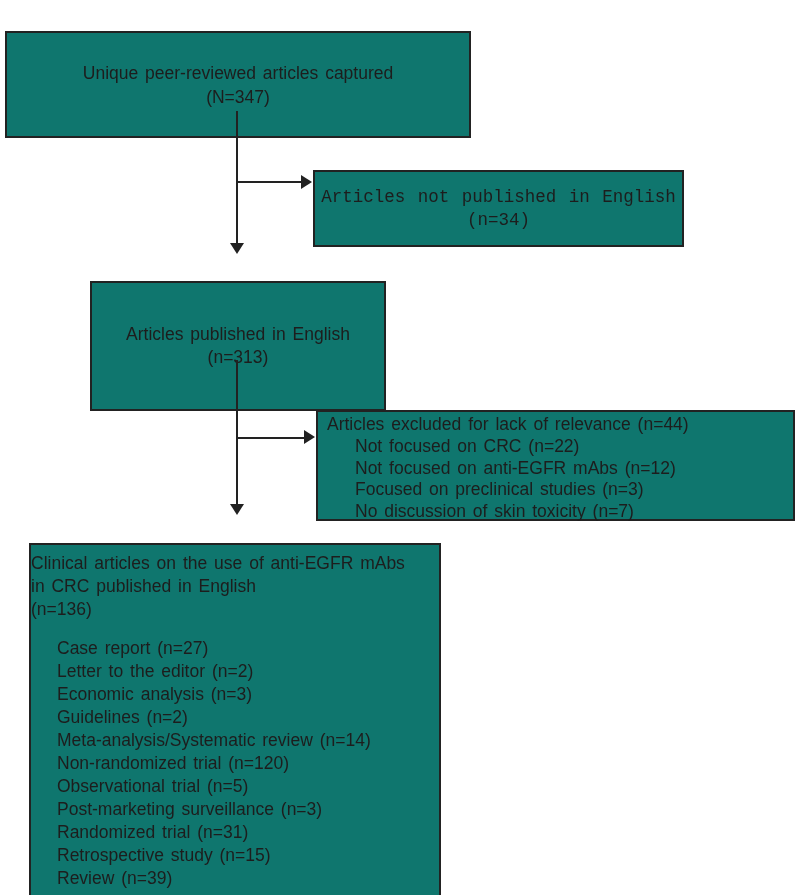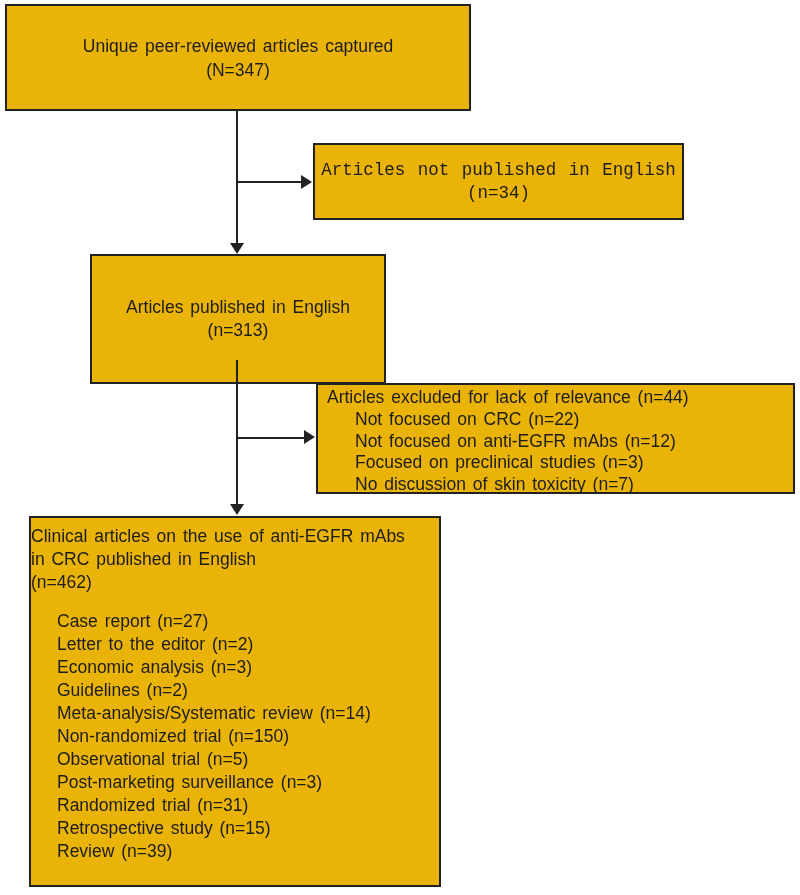--- a/index.html
+++ b/index.html
@@ -11,22 +11,23 @@
     font-family: "Liberation Sans", "DejaVu Sans", sans-serif;
     color: #1d1d1d;
     font-size: 17.5px;
     line-height: 23px;
     word-spacing: 2px;
     overflow: hidden;
   }
   .box {
     position: absolute;
     border: 2px solid #222222;
-    background: #eab308;
+    background: #0f766e;
     box-sizing: border-box;
+    margin-top: 27px;
   }
   .center-col {
     display: flex;
     flex-direction: column;
     justify-content: center;
     align-items: center;
     text-align: center;
   }
   #box-captured { left: 5px;   top: 4px;   width: 466px; height: 107px; line-height: 24px; }
   #box-not-english { left: 313px; top: 143px; width: 371px; height: 77px; font-family: Liberation Mono, monospace; }
@@ -100,28 +101,28 @@
     <div>Articles excluded for lack of relevance (n=44)</div>
     <div class="reason">Not focused on CRC (n=22)</div>
     <div class="reason">Not focused on anti-EGFR mAbs (n=12)</div>
     <div class="reason">Focused on preclinical studies (n=3)</div>
     <div class="reason">No discussion of skin toxicity (n=7)</div>
   </div>
 
   <div class="box" id="box-included">
     <div class="head">Clinical articles on the use of anti-EGFR mAbs</div>
     <div class="head">in CRC published in English</div>
-    <div class="head">(n=462)</div>
+    <div class="head">(n=136)</div>
     <div class="cat-list">
       <div>Case report (n=27)</div>
       <div>Letter to the editor (n=2)</div>
       <div>Economic analysis (n=3)</div>
       <div>Guidelines (n=2)</div>
       <div>Meta-analysis/Systematic review (n=14)</div>
-      <div>Non-randomized trial (n=150)</div>
+      <div>Non-randomized trial (n=120)</div>
       <div>Observational trial (n=5)</div>
       <div>Post-marketing surveillance (n=3)</div>
       <div>Randomized trial (n=31)</div>
       <div>Retrospective study (n=15)</div>
       <div>Review (n=39)</div>
     </div>
   </div>
 
 </div>
 

